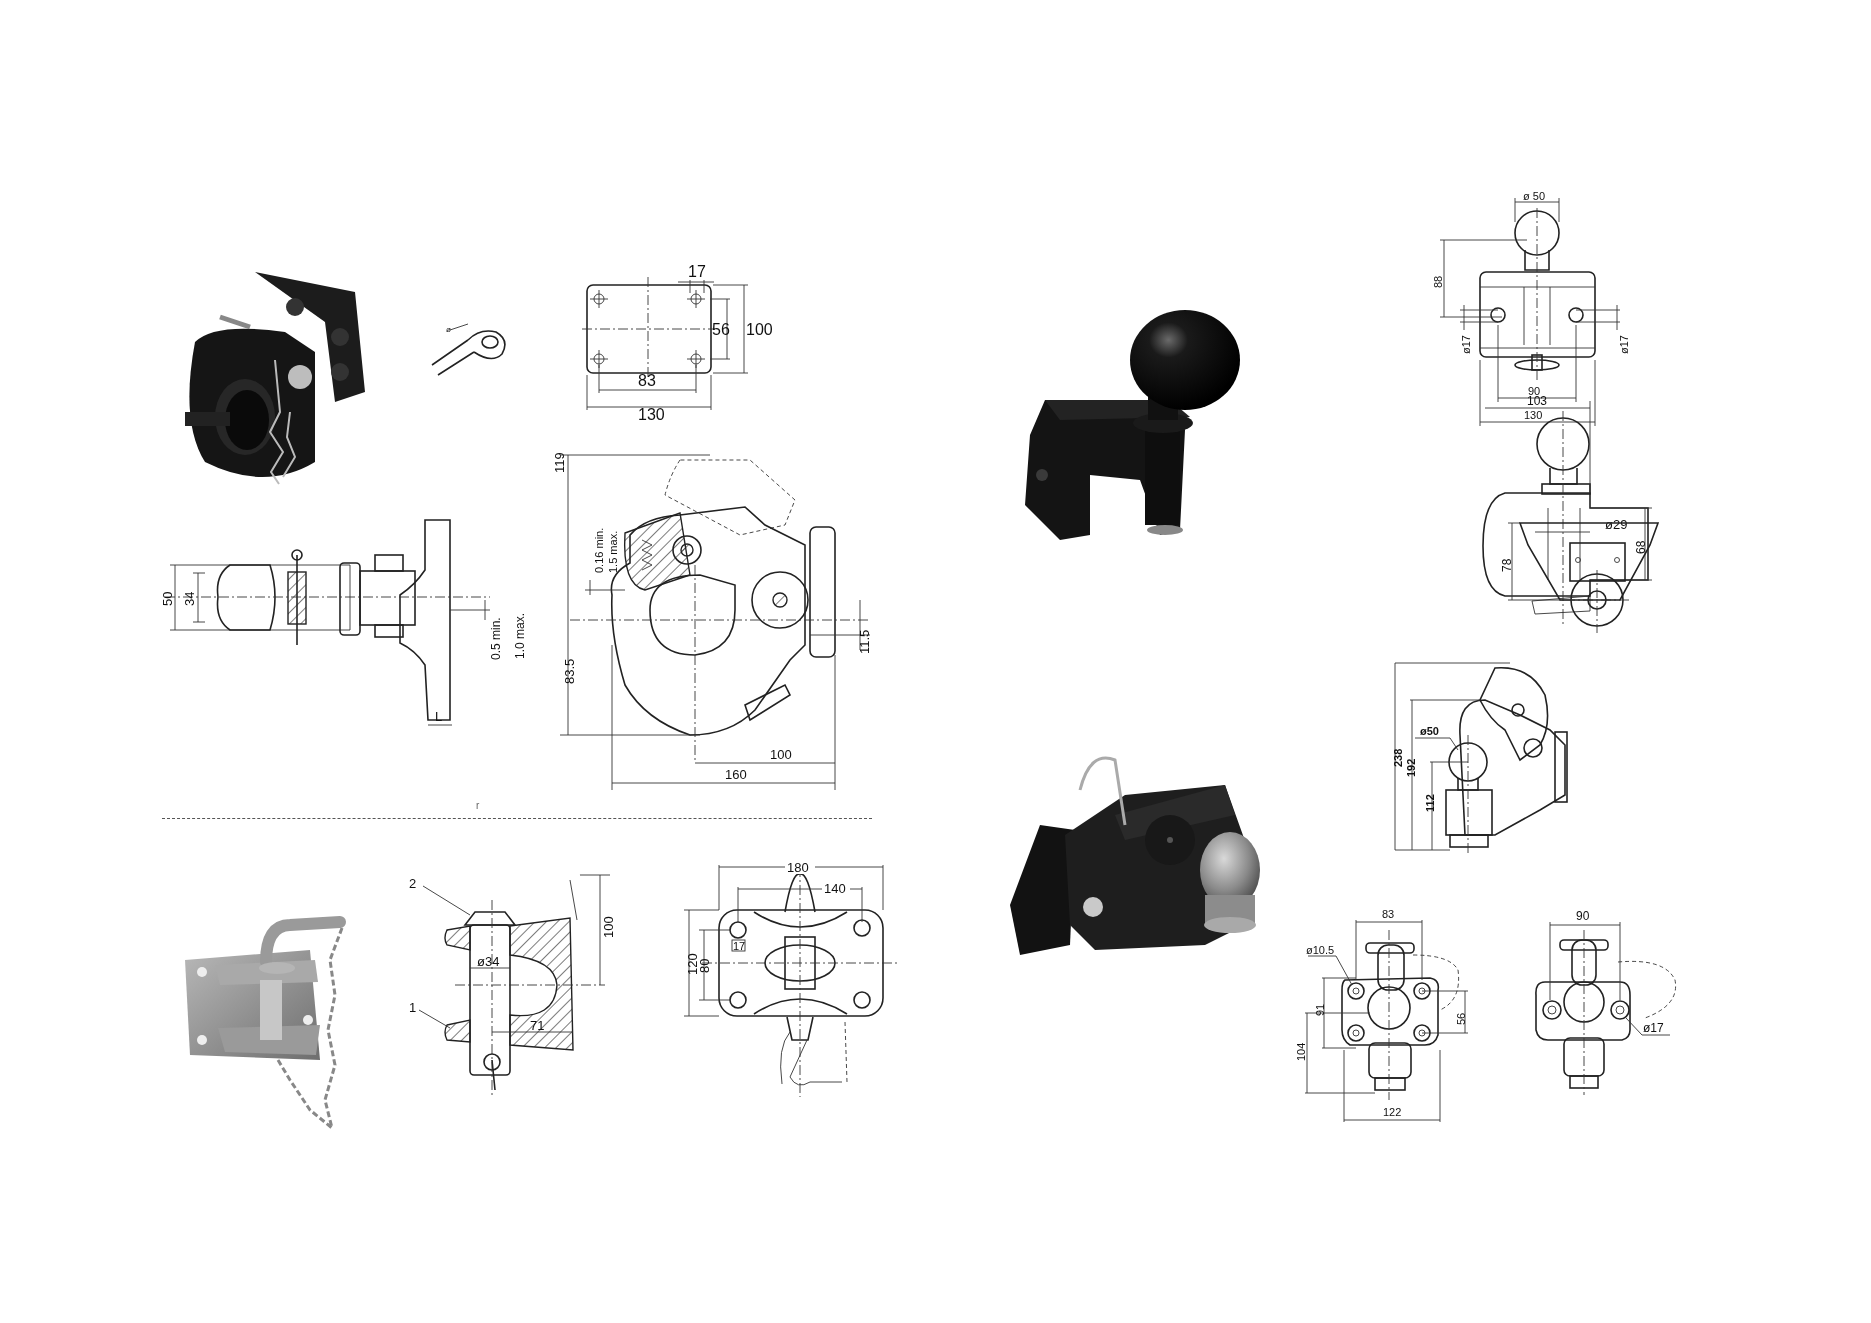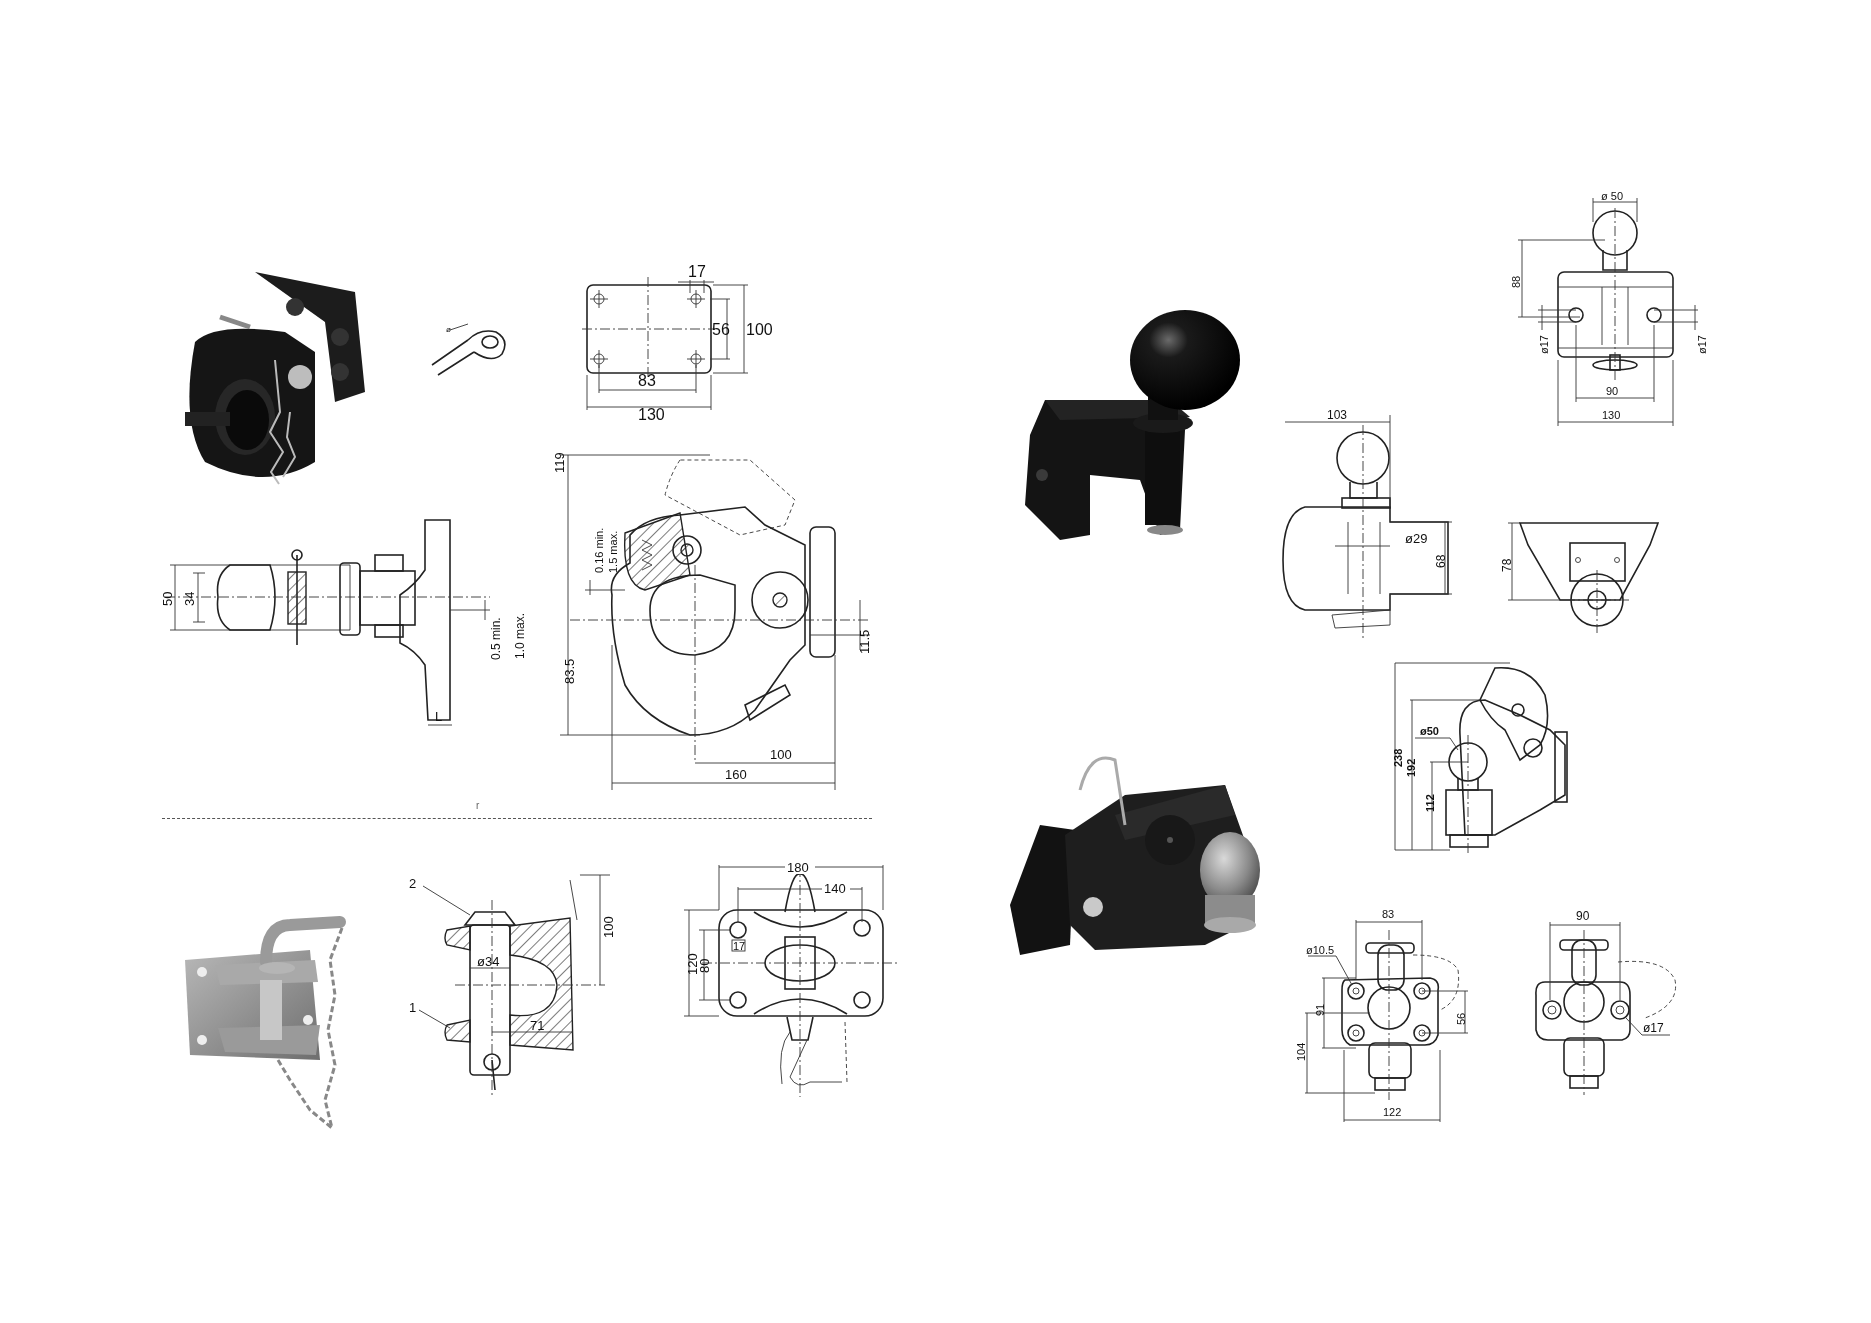--- a/index.html
+++ b/index.html
@@ -277,21 +277,21 @@
     <path d="M25 95 L150 95 L170 112 L40 115 Z" fill="#232323"></path>
     <rect x="125" y="115" width="35" height="105" fill="#0e0e0e"></rect>
     <ellipse cx="143" cy="118" rx="30" ry="10" fill="#1a1a1a"></ellipse>
     <rect x="128" y="80" width="30" height="35" fill="#111"></rect>
     <ellipse cx="165" cy="55" rx="55" ry="50" fill="url(#ballBlack)"></ellipse>
     <ellipse cx="145" cy="225" rx="18" ry="5" fill="#888"></ellipse>
     <circle cx="22" cy="170" r="6" fill="#3a3a3a"></circle>
   </svg>
 </div>
 
-<div class="abs" style="left:1400px;top:190px;width:220px;height:240px;text-align:center;">
+<div class="abs" style="left:1432px;top:190px;width:220px;height:240px;">
   <svg width="220" height="240" viewBox="0 0 220 240">
     <circle cx="105" cy="43" r="22" class="ln"></circle>
     <path d="M93 60 L93 80 L117 80 L117 60" class="ln"></path>
     <rect x="48" y="82" width="115" height="85" rx="6" class="ln"></rect>
     <line x1="48" y1="97" x2="163" y2="97" class="thin"></line>
     <line x1="48" y1="158" x2="163" y2="158" class="thin"></line>
     <line x1="92" y1="97" x2="92" y2="155" class="thin"></line>
       <line x1="118" y1="97" x2="118" y2="155" class="thin"></line>
     <circle cx="66" cy="125" r="7" class="ln"></circle>
       <circle cx="144" cy="125" r="7" class="ln"></circle>
@@ -320,21 +320,21 @@
     </g>
     <text x="91" y="10" class="dimtxt" style="font-size:11px">ø 50</text>
     <text x="-6" y="94" class="dimtxt" style="font-size:11px" transform="rotate(-90 4 88)">88</text>
     <text x="14" y="160" class="dimtxt" style="font-size:11px" transform="rotate(-90 28 150)">ø17</text>
     <text x="172" y="160" class="dimtxt" style="font-size:11px" transform="rotate(-90 186 150)">ø17</text>
     <text x="96" y="205" class="dimtxt" style="font-size:11px">90</text>
     <text x="92" y="229" class="dimtxt" style="font-size:11px">130</text>
   </svg>
 </div>
 
-<div class="abs" style="left:1280px;top:410px;width:200px;height:230px;">
+<div class="abs" style="left:1280px;top:396px;width:200px;height:230px;text-align:right;">
   <svg width="200" height="230" viewBox="0 0 200 230">
     <circle cx="83" cy="48" r="26" class="ln"></circle>
     <path d="M70 72 L70 88 L97 88 L97 72" class="ln"></path>
     <rect x="62" y="88" width="48" height="10" class="ln"></rect>
     <path d="M25 97 L110 97 L110 112 L168 112 L168 184 L110 184 L110 200 L25 200 Q3 195 3 150 Q3 103 25 97 Z" class="ln"></path>
     <line x1="68" y1="112" x2="68" y2="184" class="thin"></line>
       <line x1="100" y1="112" x2="100" y2="184" class="thin"></line>
     <path d="M52 205 L110 200 L110 215 L55 218 Z" class="thin"></path>
     <line x1="83" y1="15" x2="83" y2="228" class="dash"></line>
     <g class="thin">

